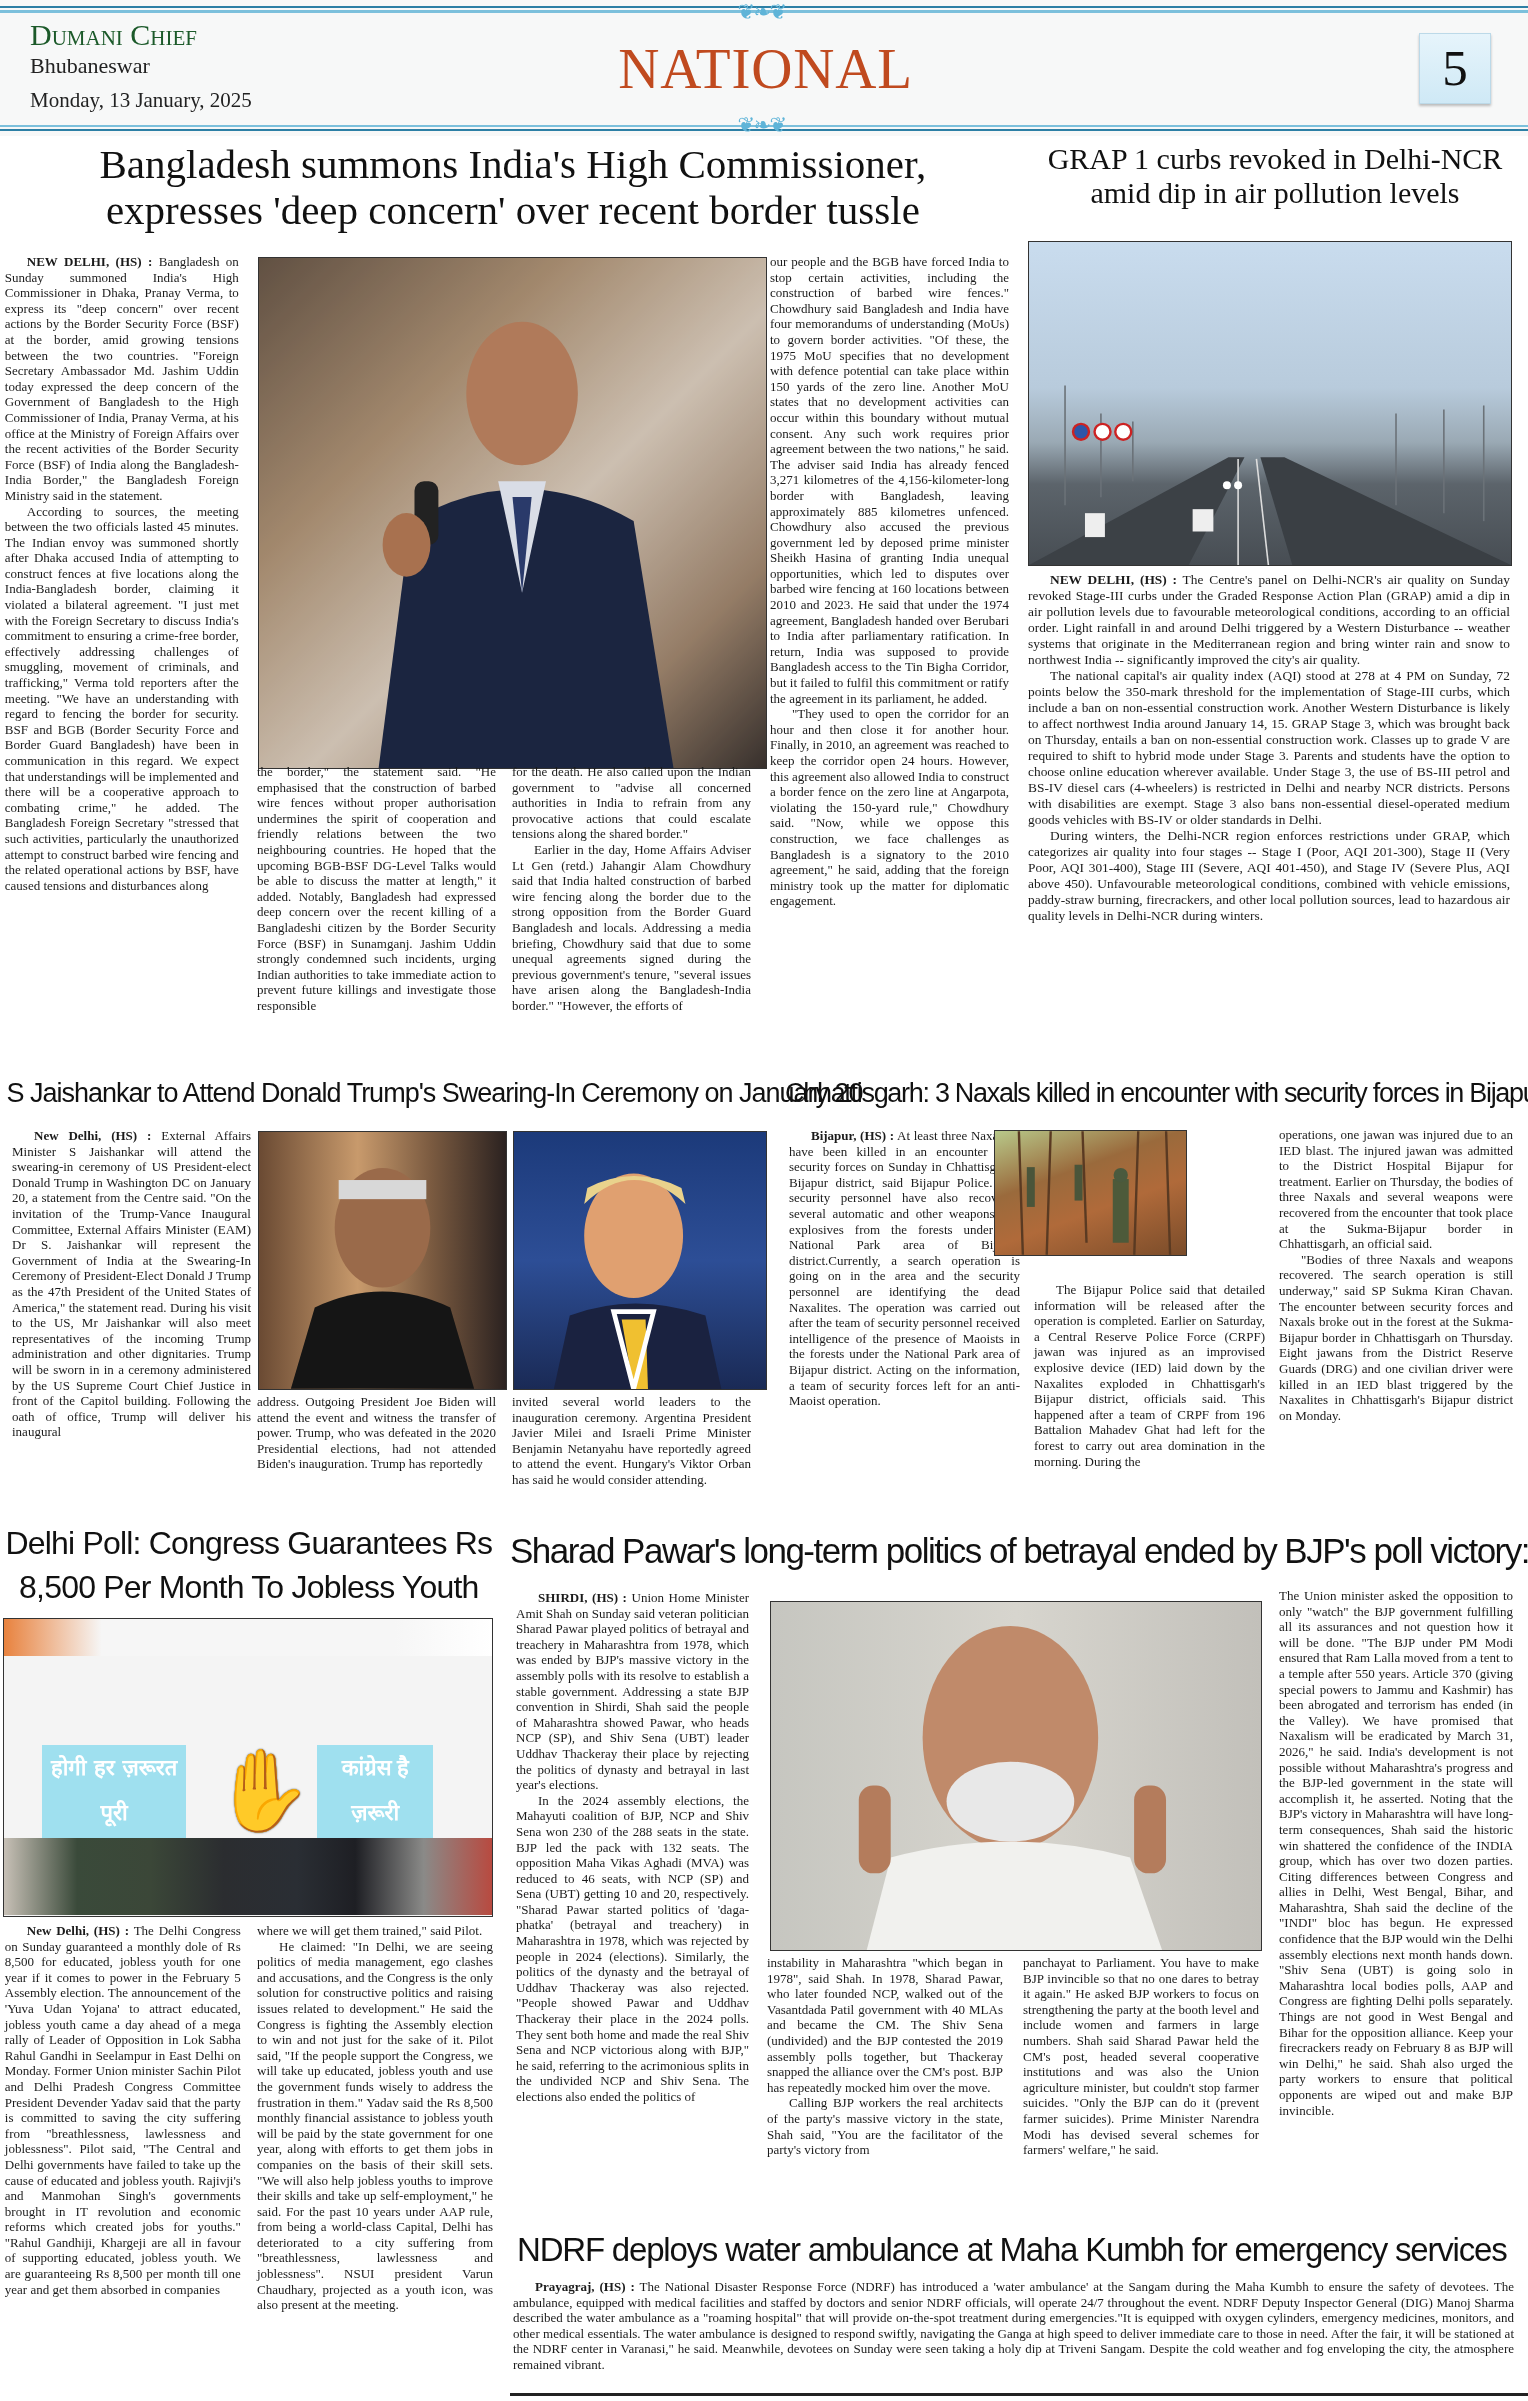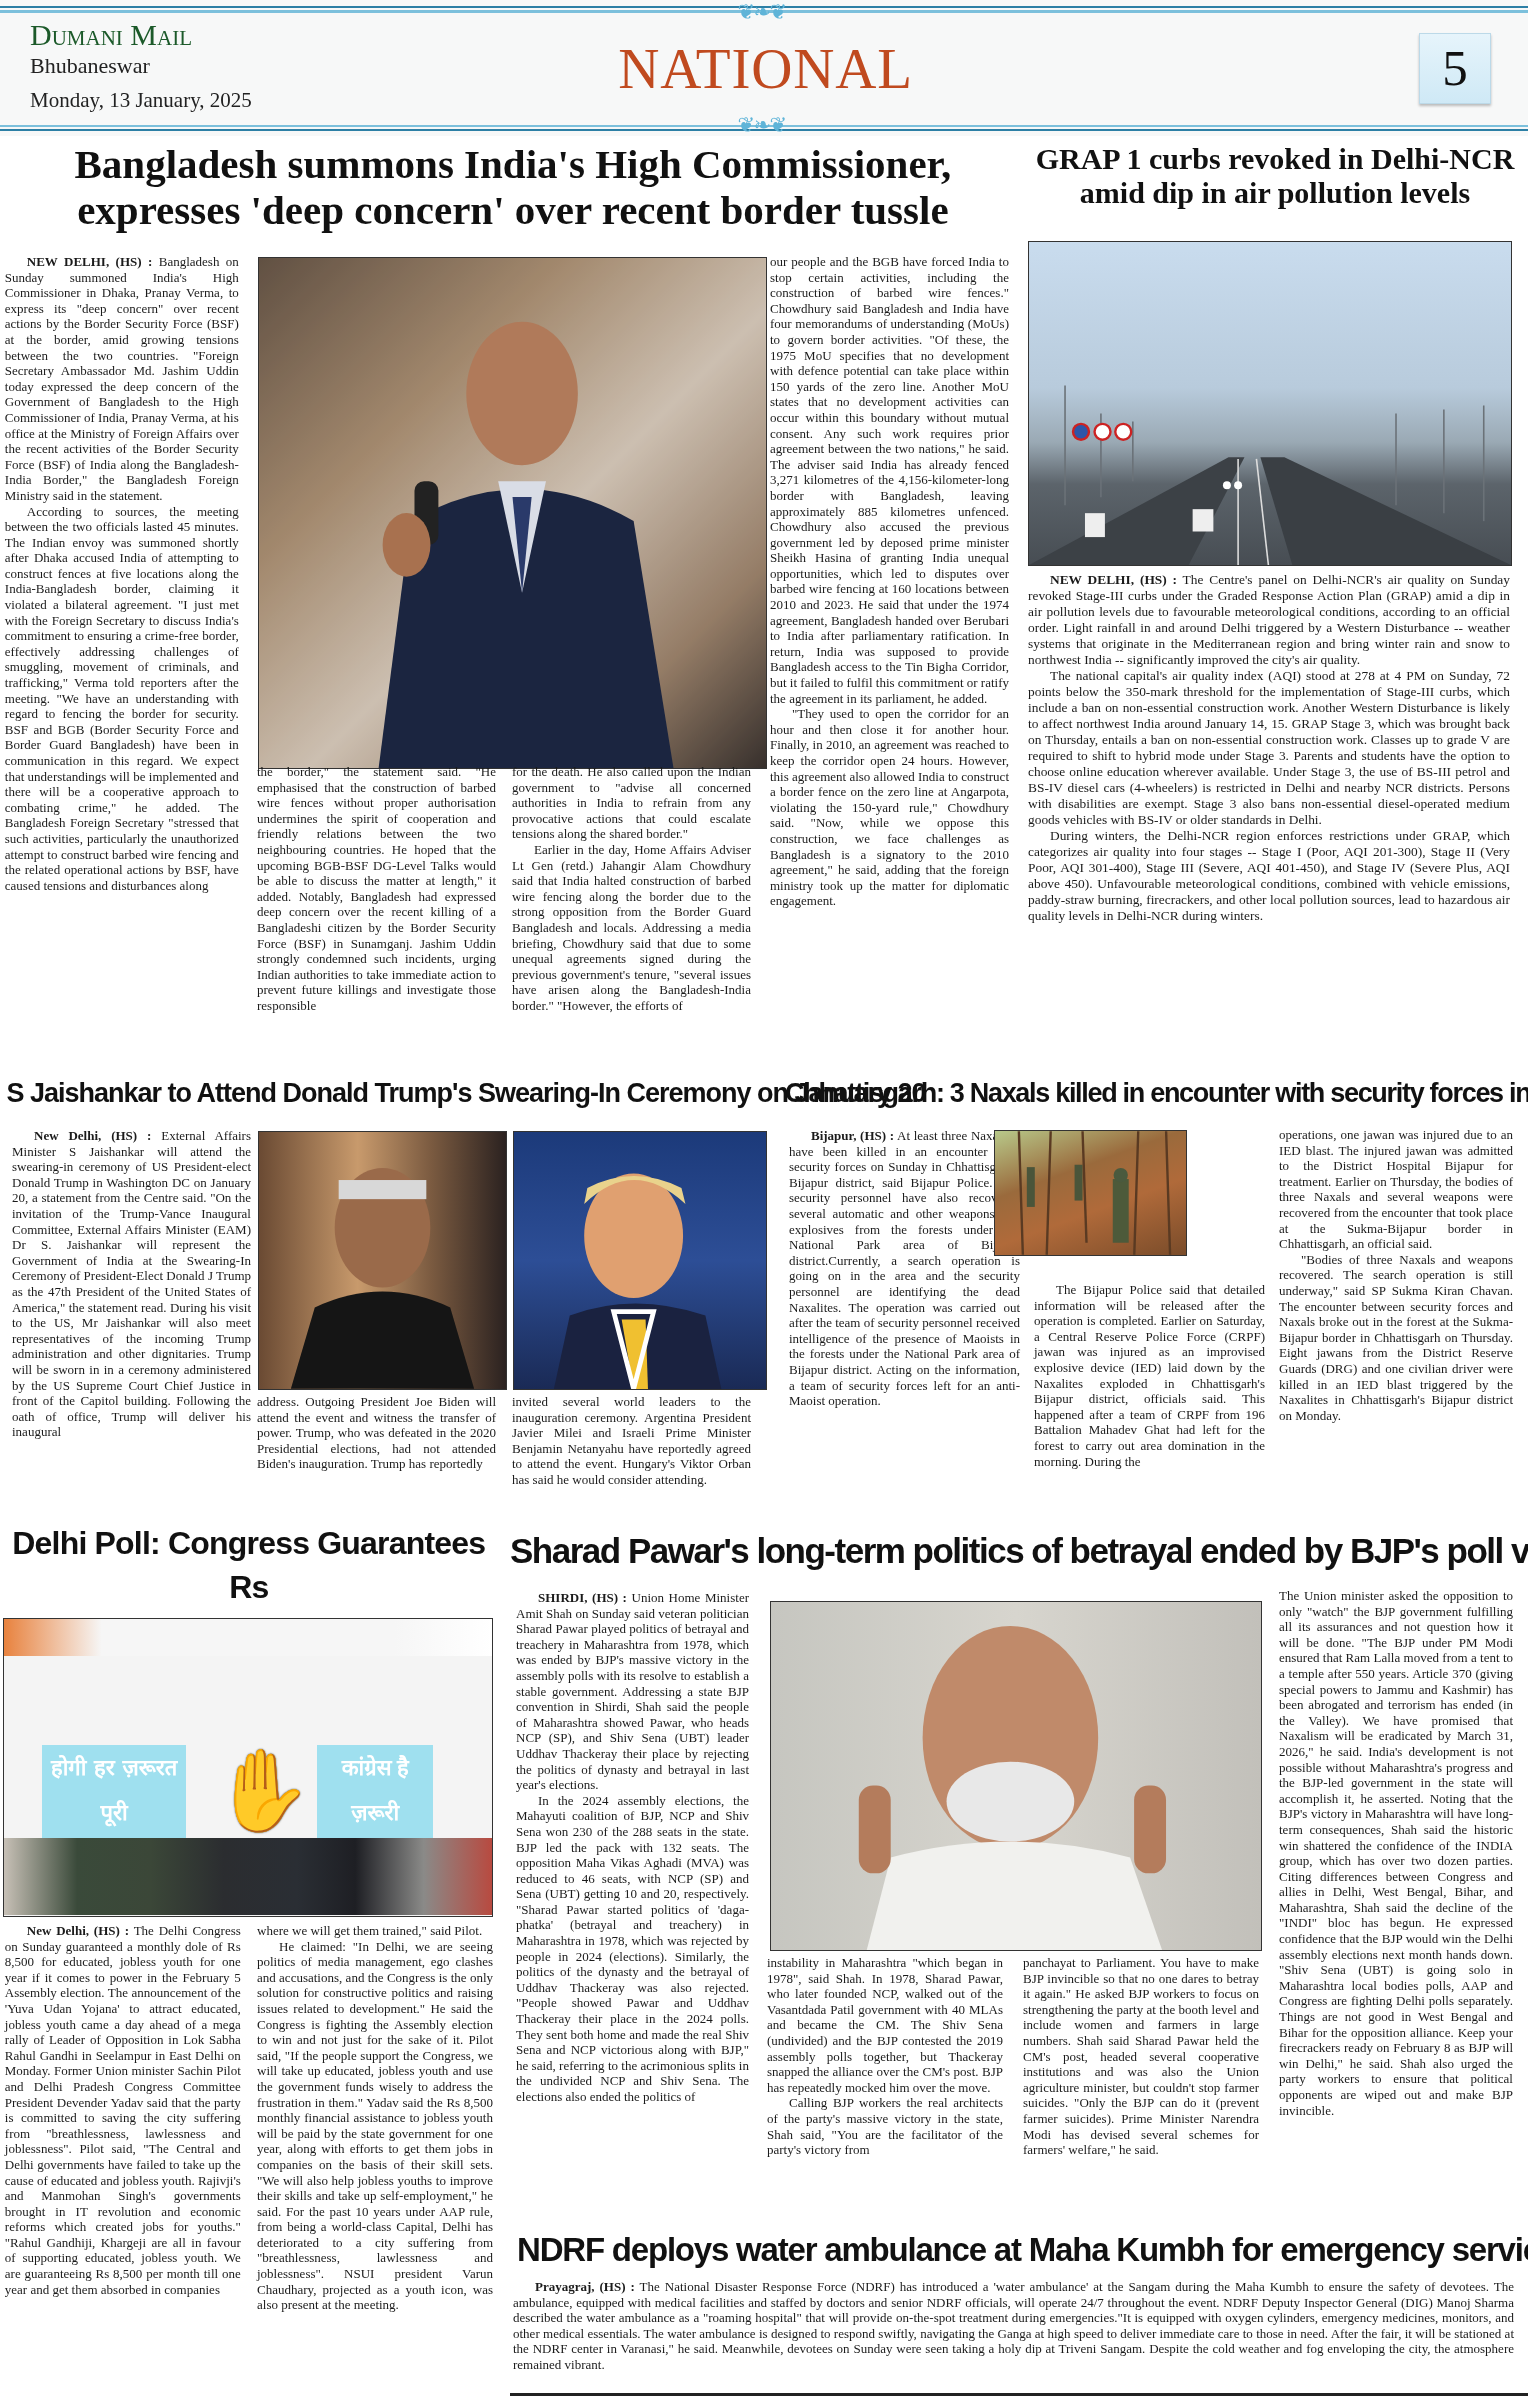--- a/index.html
+++ b/index.html
@@ -9,37 +9,37 @@
   .mast{left:0;top:0;width:1528px;height:136px;background:#f7f8f8;}
   .rule{left:0;width:1528px;height:2.4px;background:#7cc0dc;}
   .rule.thin{height:1.6px;background:#2c7fa5;}
   .orn{left:686px;width:151px;height:24px;text-align:center;font-size:21px;color:#5fb4d8;line-height:24px;letter-spacing:-1.6px;}
   .paper-name{left:30px;top:17.5px;font-size:30px;color:#1c5a2a;font-variant:small-caps;letter-spacing:0px;}
   .city{left:30px;top:53px;font-size:22px;color:#222;}
   .date{left:30px;top:88px;font-size:21px;color:#222;}
   .section{left:606px;top:36px;width:319px;text-align:center;font-size:57px;color:#c04a1f;letter-spacing:0.8px;}
   .pageno{left:1419px;top:33px;width:70px;height:69px;background:linear-gradient(#e6f4fb,#cfe9f6);border:0.8px solid #bcd9e8;box-shadow:0 2.4px 2.4px #bbb;text-align:center;font-size:51px;line-height:69px;color:#111;}
   
-  .hl{font-family:"Liberation Serif","DejaVu Serif",serif;font-weight:bold;color:#111;line-height:1.12;transform-origin:left top;}
+  .hl{font-family:"Liberation Serif","DejaVu Serif",serif;font-weight:normal;color:#111;line-height:1.12;transform-origin:left top;}
   .hl-cond{font-family:"Liberation Sans Narrow","Liberation Sans",sans-serif;}
   .body{font-size:13px;line-height:15.6px;text-align:justify;color:#1b1b1b;}
   .body p{margin:0;text-indent:22px;}
   .body p.noind{text-indent:0;}
   .lead{font-weight:bold;}
   .photo{overflow:hidden;border:0.8px solid #333;}
   .divider{background:#222;}
 </style>
 </head>
 <body>
 
 <div class="abs mast"></div>
 <div class="abs rule thin" style="top:6.4px"></div>
 <div class="abs rule" style="top:10.4px"></div>
 <div class="abs orn" style="top:0px">❦❧❦</div>
-<div class="abs paper-name">Dumani Mail</div>
+<div class="abs paper-name">Dumani Chief</div>
 <div class="abs city">Bhubaneswar</div>
 <div class="abs date">Monday, 13 January, 2025</div>
 <div class="abs section">NATIONAL</div>
 <div class="abs pageno">5</div>
 <div class="abs rule" style="top:125px"></div>
 <div class="abs rule thin" style="top:129px"></div>
 <div class="abs orn" style="top:113px">❦❧❦</div>
 
 <div class="abs hl" style="left:14.4px;top:142px;width:997px;font-size:41px;text-align:center;">
   <div>Bangladesh summons India's High Commissioner,</div>

